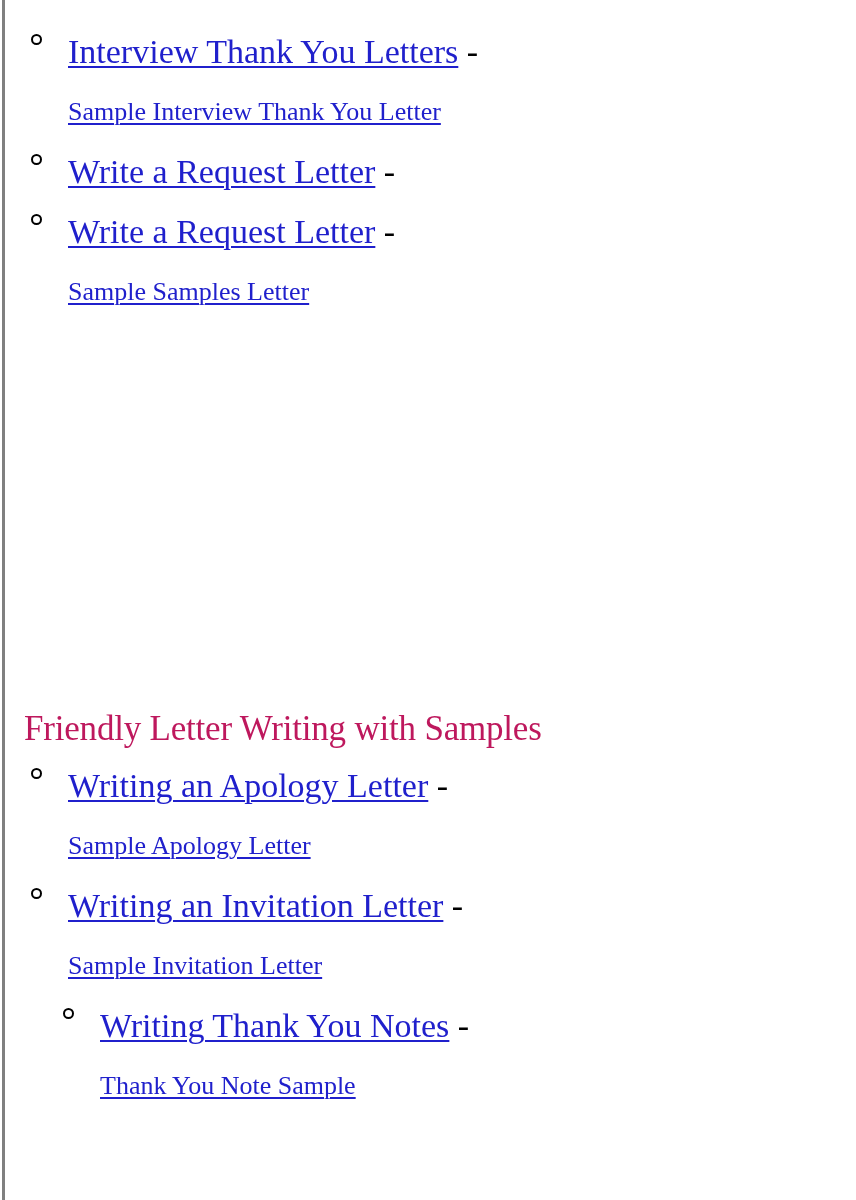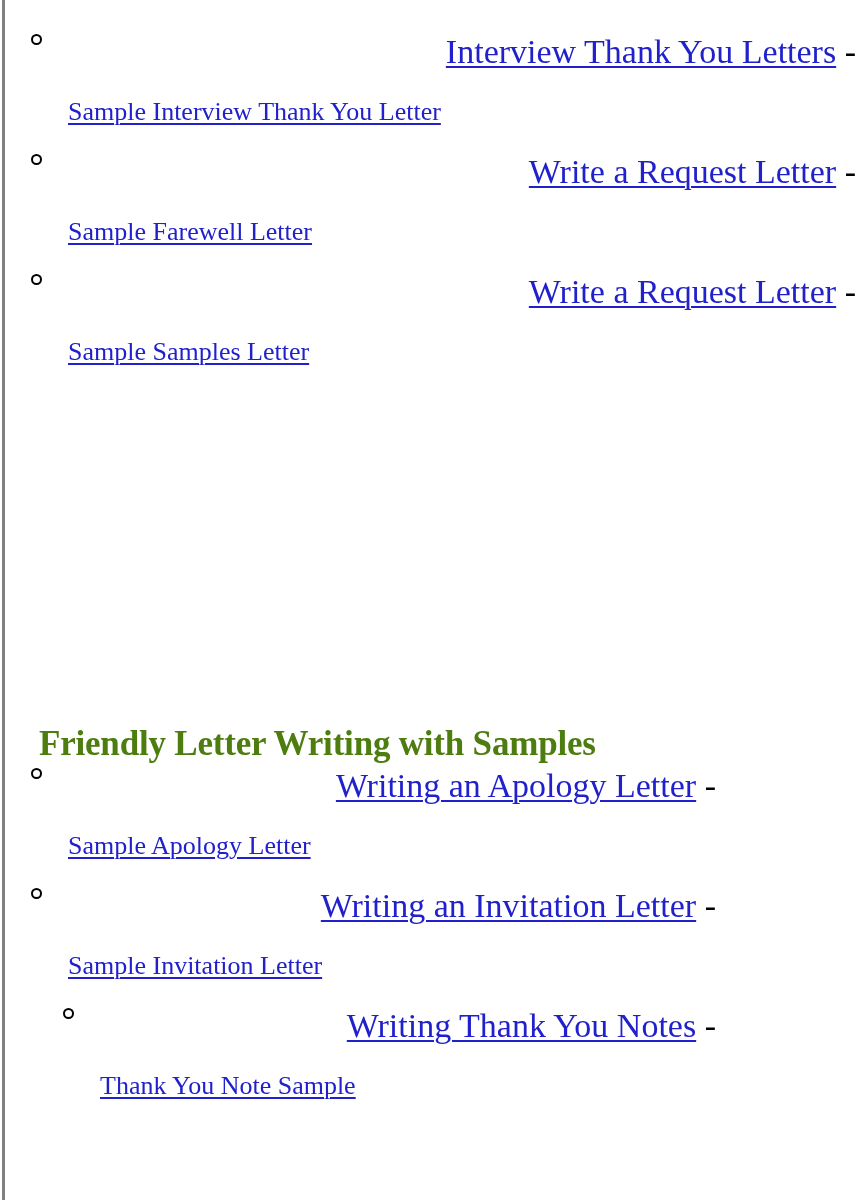--- a/index.html
+++ b/index.html
@@ -58,21 +58,20 @@
     width: 11px;
     height: 11px;
     border: 2px solid #000000;
     border-radius: 50%;
     box-sizing: border-box;
   }
   .link-line {
     font-size: 34px;
     line-height: 60px;
     white-space: nowrap;
-    text-align: right;
   }
   a.doc-link {
     color: #2020cc;
     text-decoration: underline;
     text-decoration-thickness: 2px;
     text-underline-offset: 3px;
     cursor: pointer;
   }
   .dash {
     color: #000000;
@@ -86,23 +85,23 @@
   }
   li.list-item {
     margin-bottom: 38px;
   }
   li.list-item.tight {
     margin-bottom: 0;
     margin-left: 32px;
   }
   h2.section-heading {
     font-size: 35px;
-    font-weight: bold;
-    color: #4d7c0f;
-    margin: 15px;
+    font-weight: normal;
+    color: #be185d;
+    margin: 0;
     padding: 0 0 0 24px;
     line-height: 54px;
     white-space: nowrap;
     letter-spacing: -0.2px;
   }
   .group-1 {
     position: absolute;
     left: 0;
     top: 22px;
     width: 856px;
@@ -139,23 +138,20 @@
         <div class="sample-line">
           <a class="doc-link" href="#">Sample Interview Thank You Letter</a>
         </div>
       </li>
 
       <li class="list-item">
         <span class="bullet"></span>
         <div class="link-line">
           <a class="doc-link" href="#">Write a Request Letter</a><span class="dash"> -</span>
         </div>
-        <div class="sample-line">
-          <a class="doc-link" href="#">Sample Farewell Letter</a>
-        </div>
       </li>
 
 
       <li class="list-item">
         <span class="bullet"></span>
         <div class="link-line">
           <a class="doc-link" href="#">Write a Request Letter</a><span class="dash"> -</span>
         </div>
         <div class="sample-line">
           <a class="doc-link" href="#">Sample Samples Letter</a>

